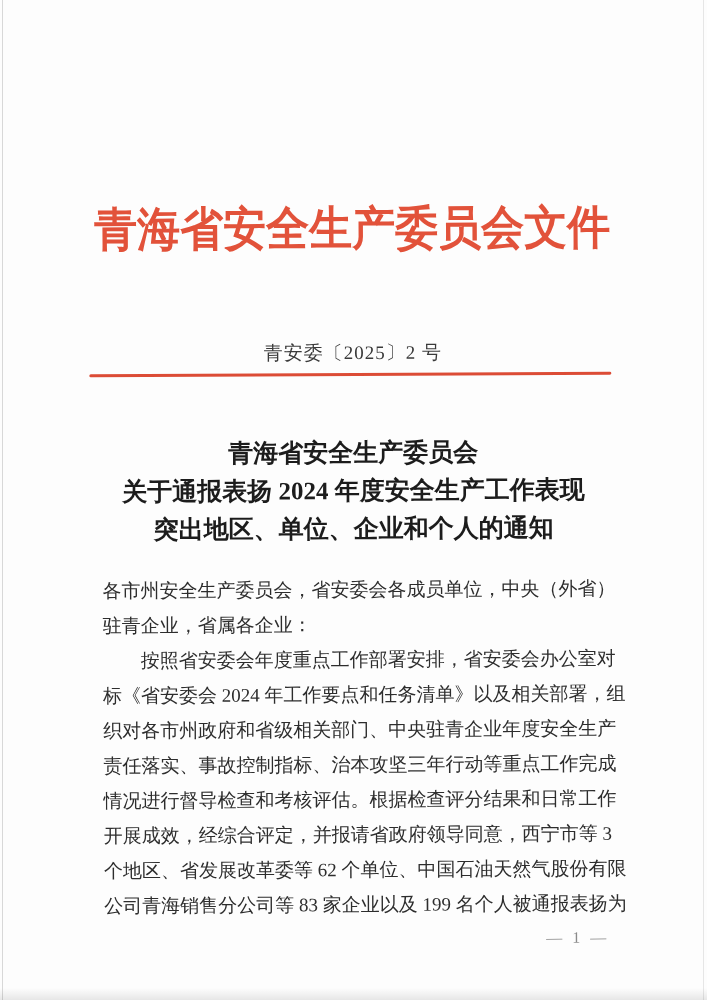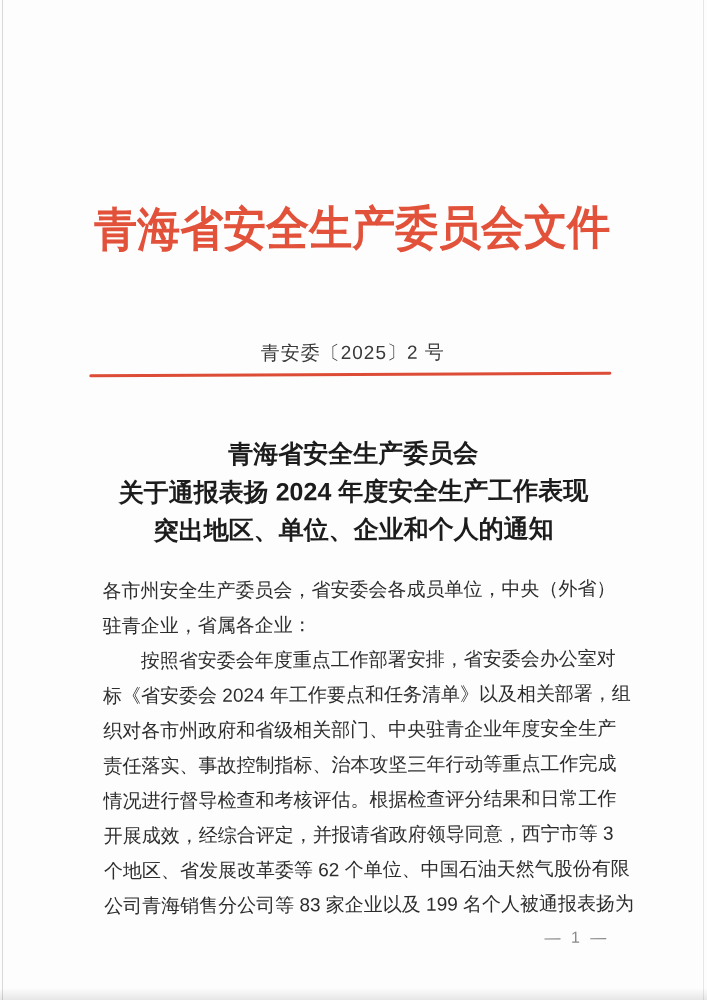--- a/index.html
+++ b/index.html
@@ -6,21 +6,21 @@
     margin: 0;
     padding: 0;
     background: #f4f4f4;
   }
   .scan-page {
     position: relative;
     width: 707px;
     height: 1000px;
     background: #fdfdfd;
     overflow: hidden;
-    font-family: Liberation Sans, sans-serif;
+    font-family: Liberation Serif, serif;
   }
   
   .edge-left {
     position: absolute; left: 2px; top: 0;
     width: 1px; height: 100%;
     background: #d8d8d8;
   }
   .edge-right {
     position: absolute; right: 3px; top: 0;
     width: 1px; height: 100%;

